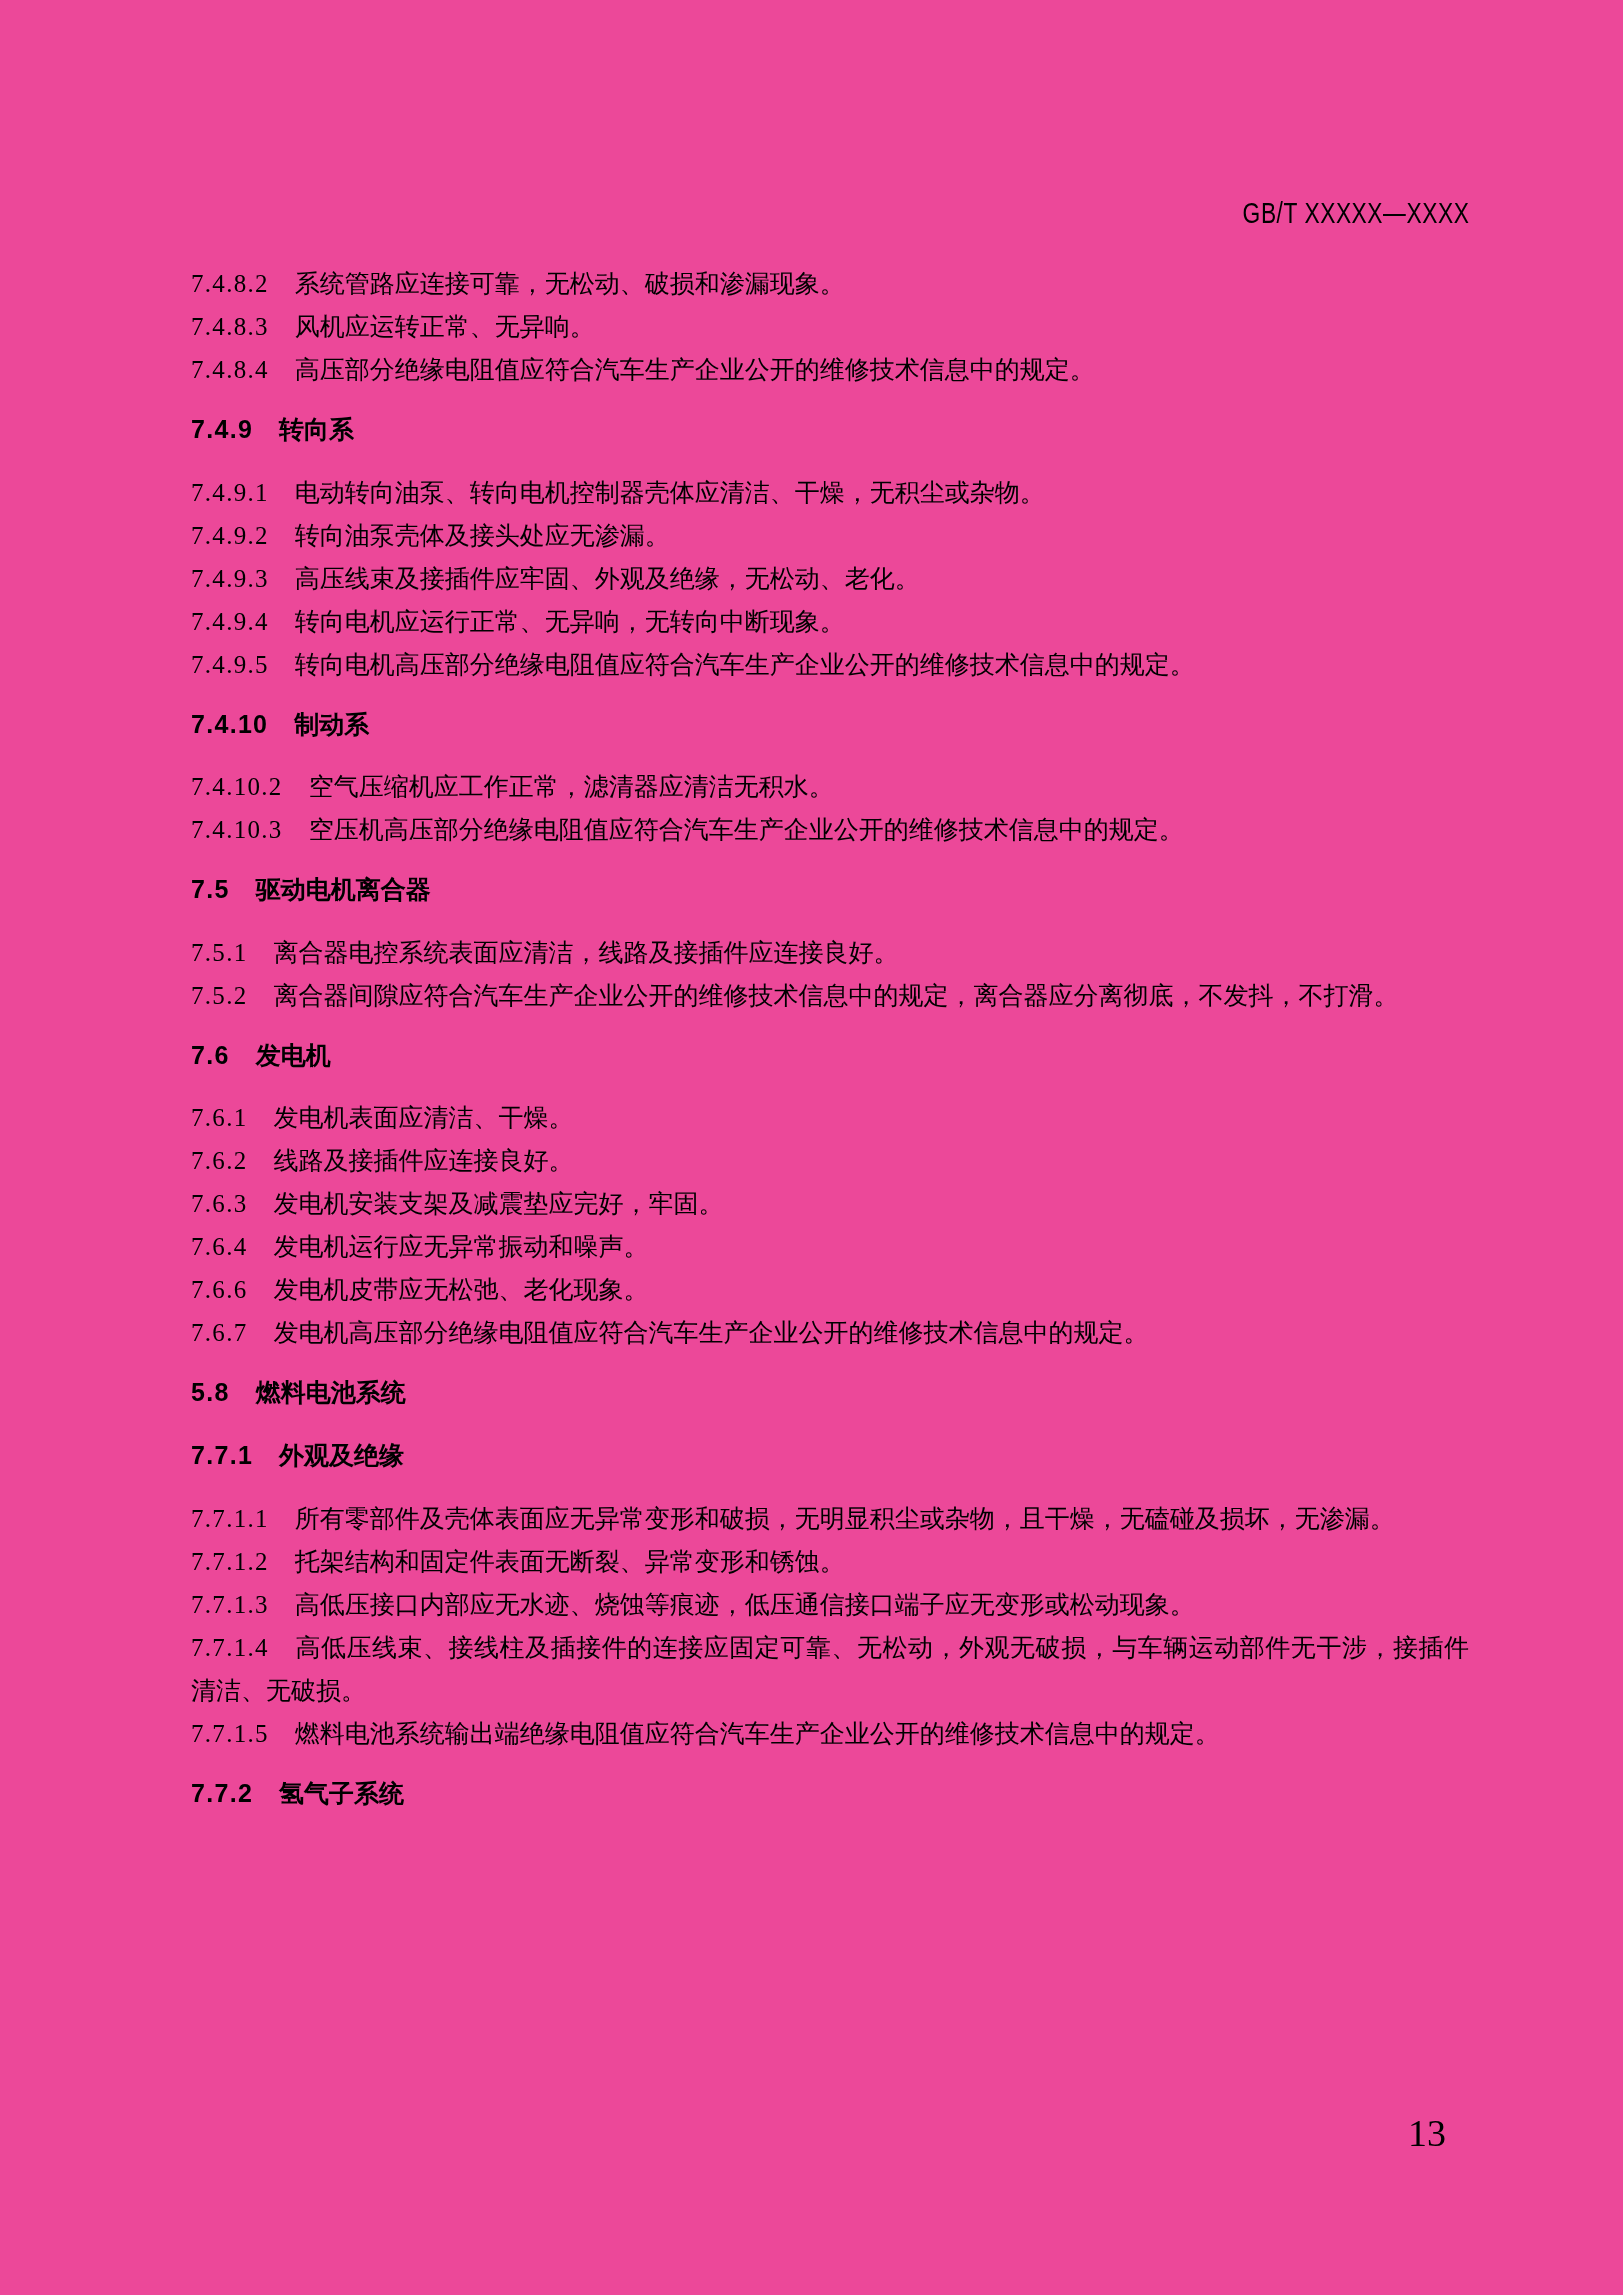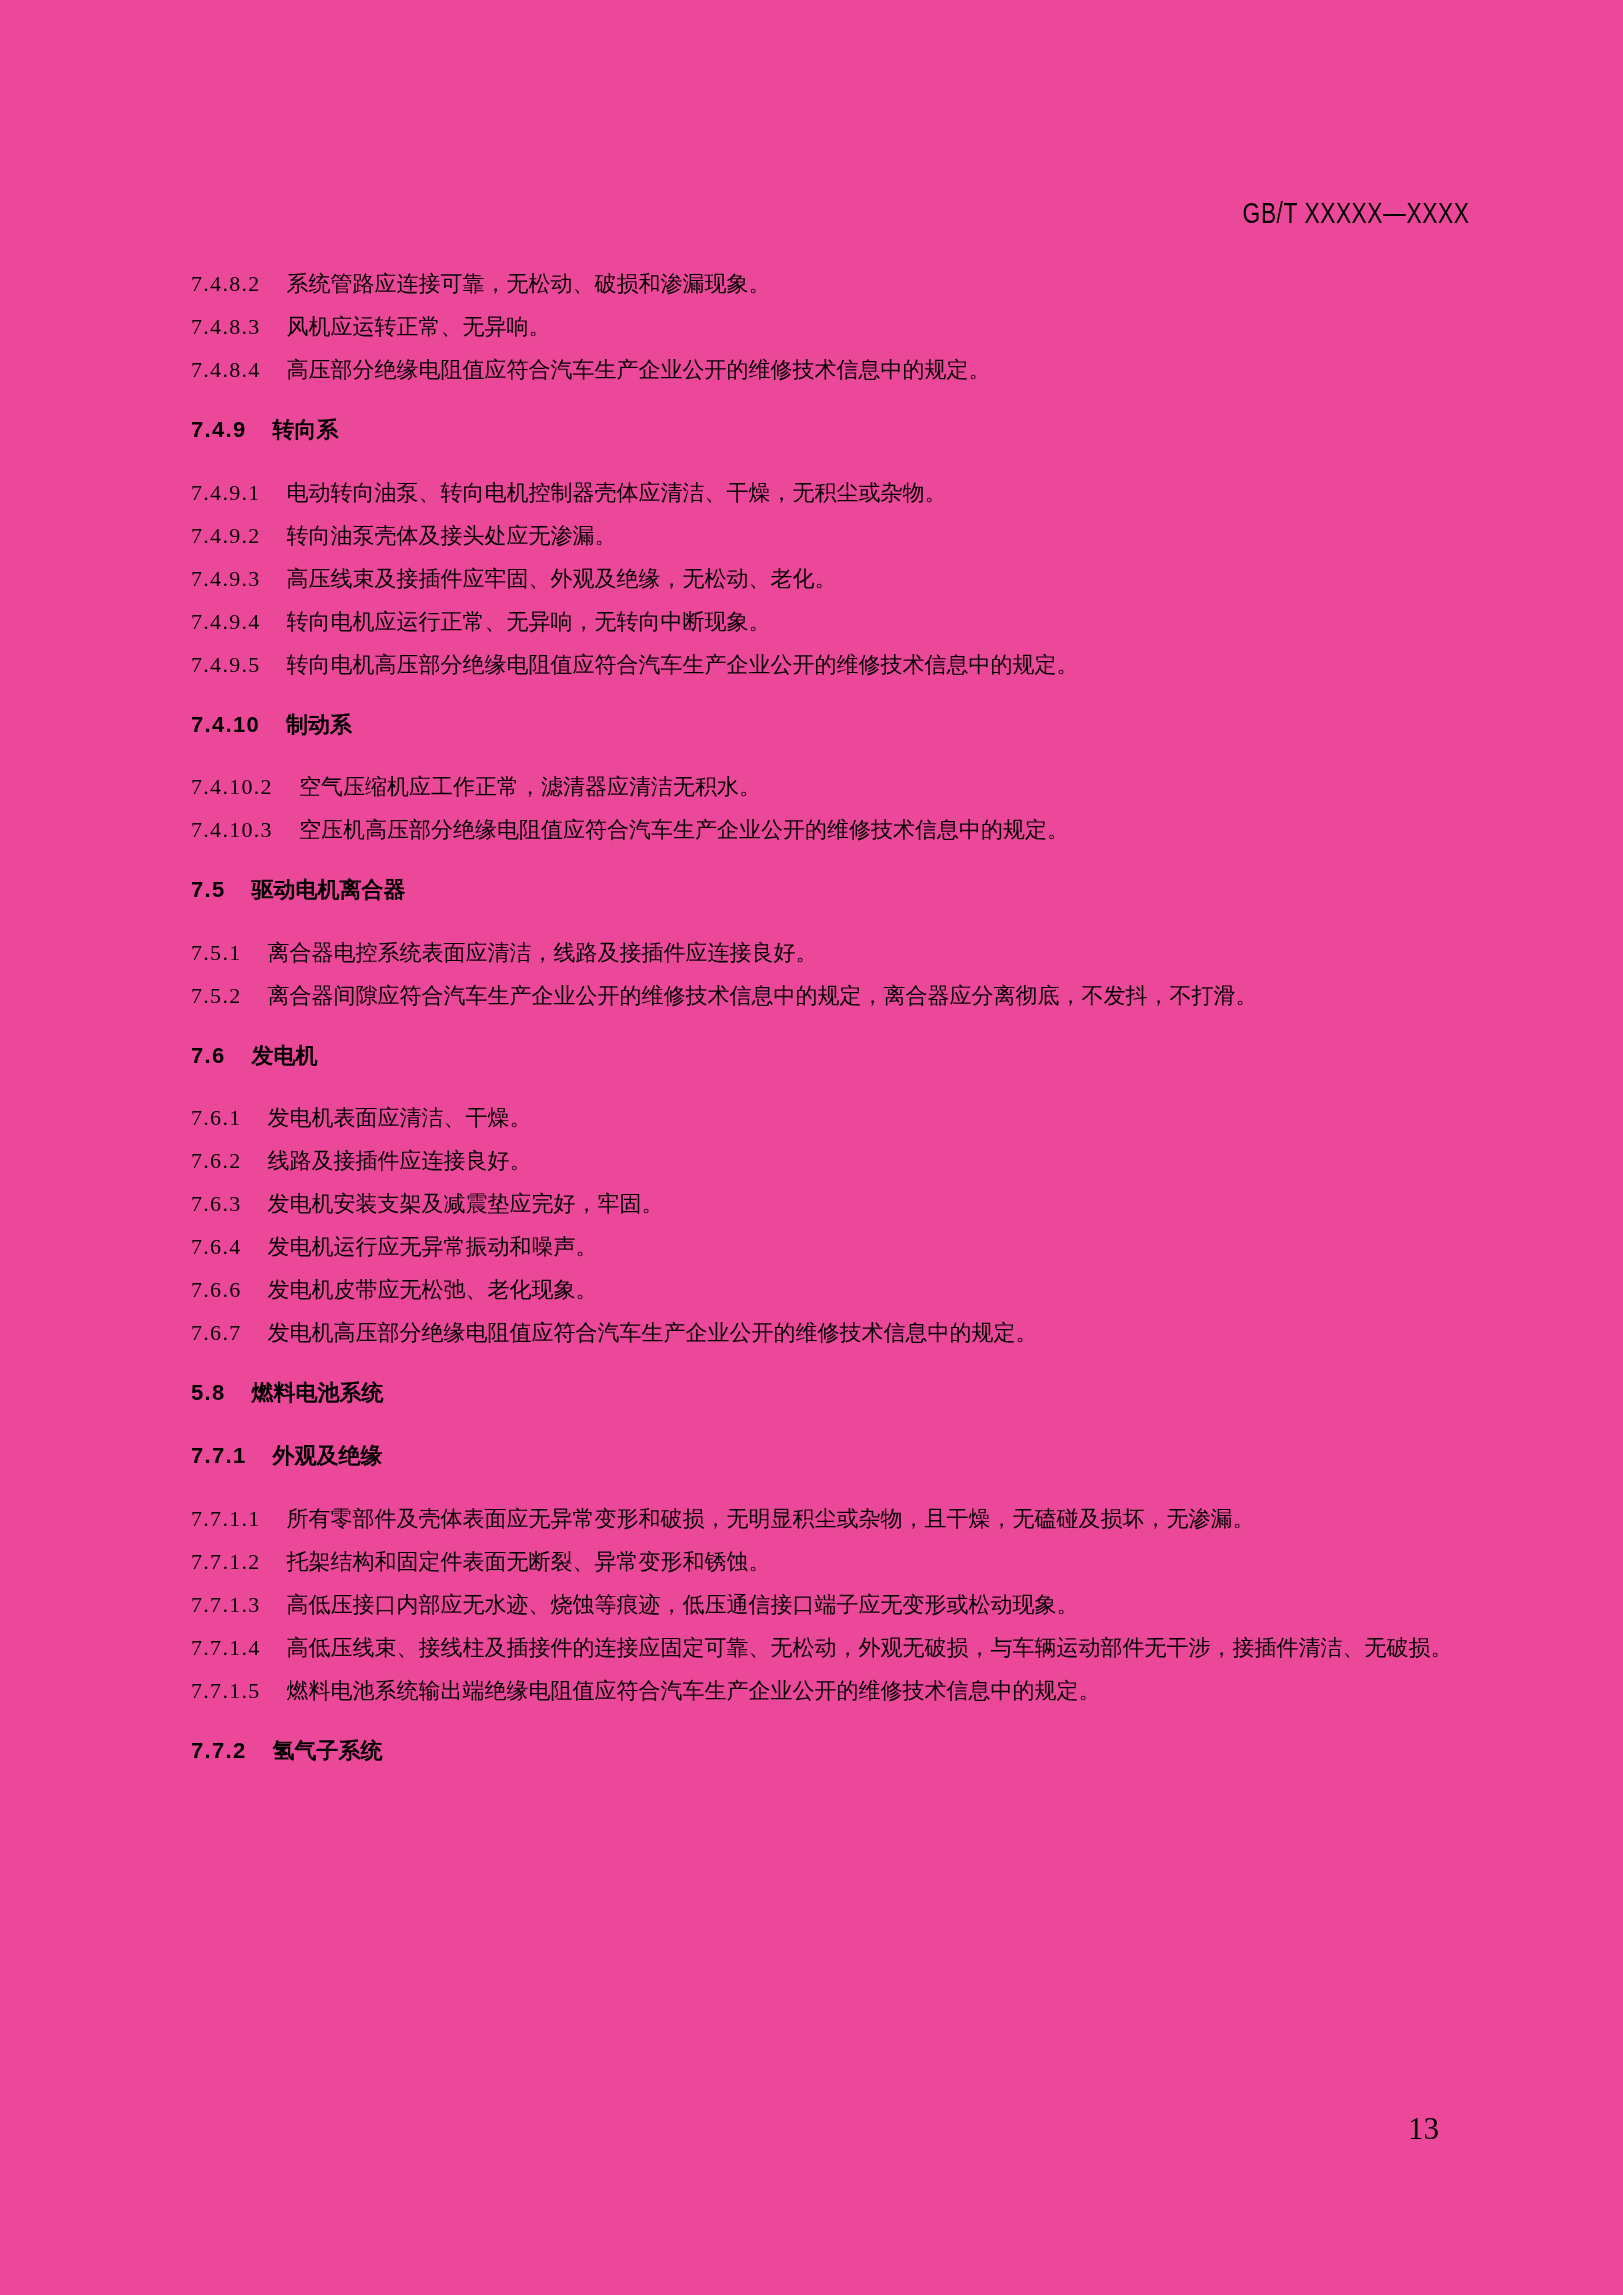--- a/index.html
+++ b/index.html
@@ -22,21 +22,21 @@
     white-space: nowrap;
     transform: scaleX(0.76);
     transform-origin: 100% 50%;
   }
   .doc-content {
     position: absolute;
     left: 191px;
     right: 154px;
     top: 262px;
     font-family: "Liberation Serif", "DejaVu Serif", serif;
-    font-size: 22px;
+    font-size: 25px;
     line-height: 43px;
     text-align: justify;
   }
   p.clause {
     margin: 0;
     word-break: break-all;
   }
   p.heading {
     margin: 17px 0 19.6px 0;
     font-family: Liberation Sans, sans-serif;
@@ -46,21 +46,21 @@
   .num {
     margin-right: 26px;
     white-space: nowrap;
     letter-spacing: 1.3px;
   }
   .page-number {
     position: absolute;
     top: 2111px;
     left: 1408px;
     font-family: "Liberation Serif", "DejaVu Serif", serif;
-    font-size: 31px;
+    font-size: 38px;
   }
 </style>
 </head>
 <body>
 
 <div class="page">
   <div class="doc-code">GB/T XXXXX—XXXX</div>
 
   <div class="doc-content">
       <p class="clause"><span class="num">7.4.8.2</span><span class="txt">系统管路应连接可靠，无松动、破损和渗漏现象。</span></p>

